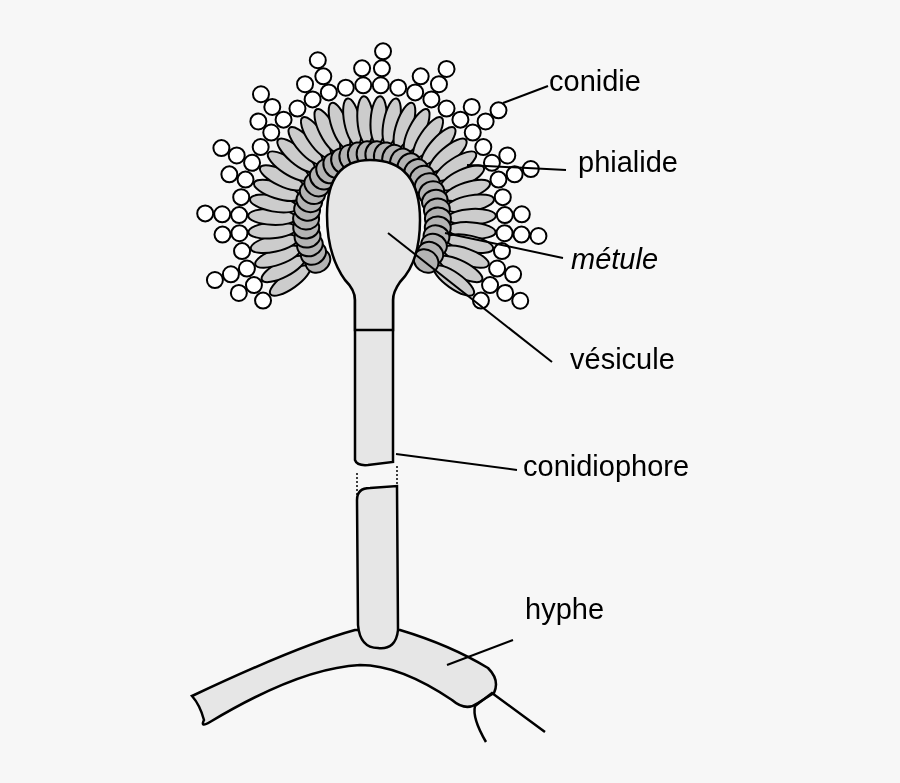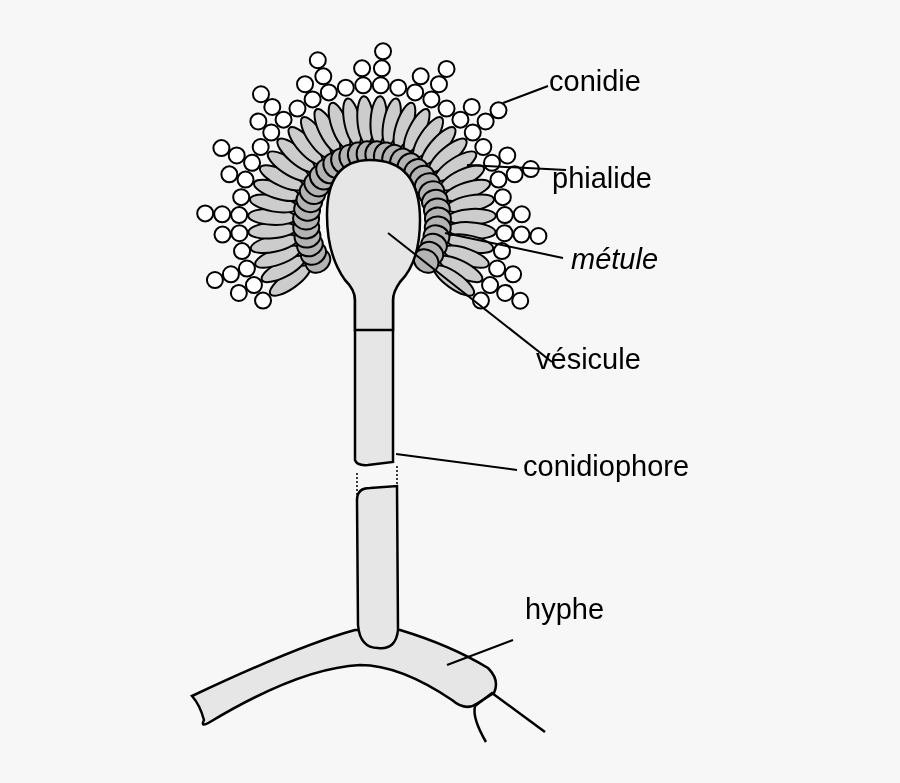--- a/index.html
+++ b/index.html
@@ -171,17 +171,17 @@
     <line x1="503" y1="103" x2="548" y2="86"></line>
     <line x1="467" y1="165" x2="566" y2="170"></line>
     <line x1="445" y1="233" x2="563" y2="258"></line>
     <line x1="388" y1="233" x2="552" y2="362"></line>
     <line x1="396" y1="454" x2="517" y2="470"></line>
     <line x1="447" y1="665" x2="513" y2="640"></line>
   </g>
 </svg>
 
 <div class="lbl" style="left:549px;top:67px;text-align:right;">conidie</div>
-<div class="lbl" style="left:552px;top:148px;margin-top:16px;">phialide</div>
+<div class="lbl" style="left:578px;top:148px;">phialide</div>
 <div class="lbl" style="left:571px;top:245px;font-style:italic;">métule</div>
-<div class="lbl" style="left:536px;top:345px;">vésicule</div>
+<div class="lbl" style="left:570px;top:345px;">vésicule</div>
 <div class="lbl" style="left:523px;top:452px;">conidiophore</div>
 <div class="lbl" style="left:525px;top:595px;">hyphe</div>
 
 </body></html>

